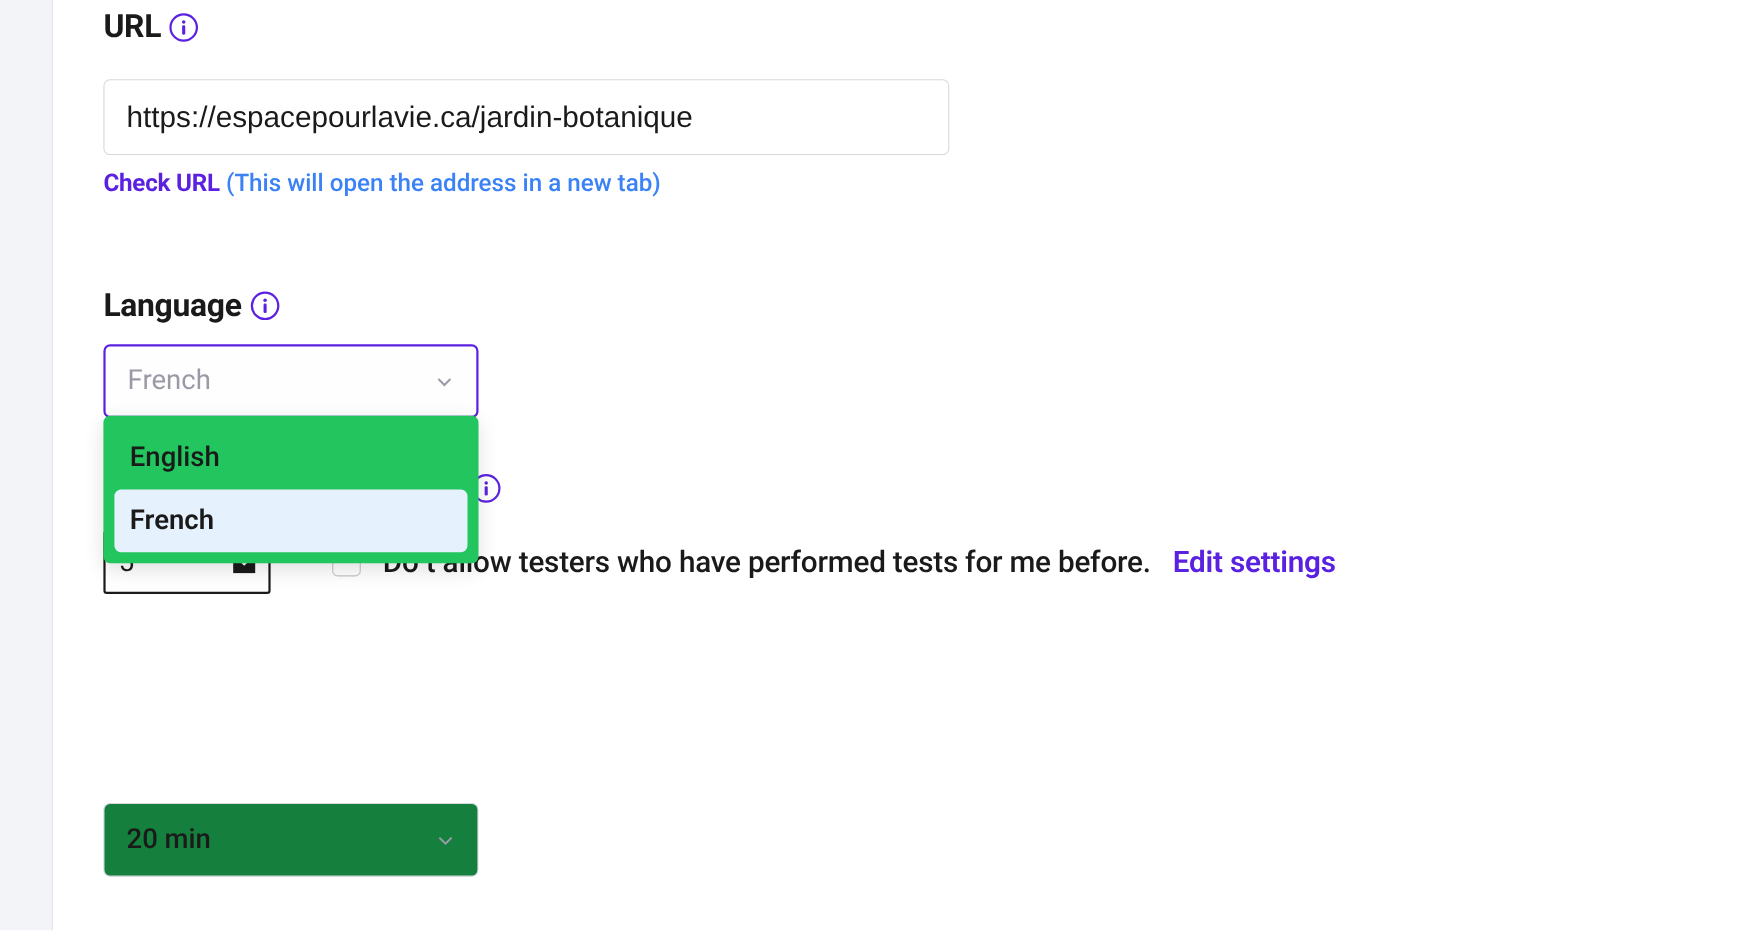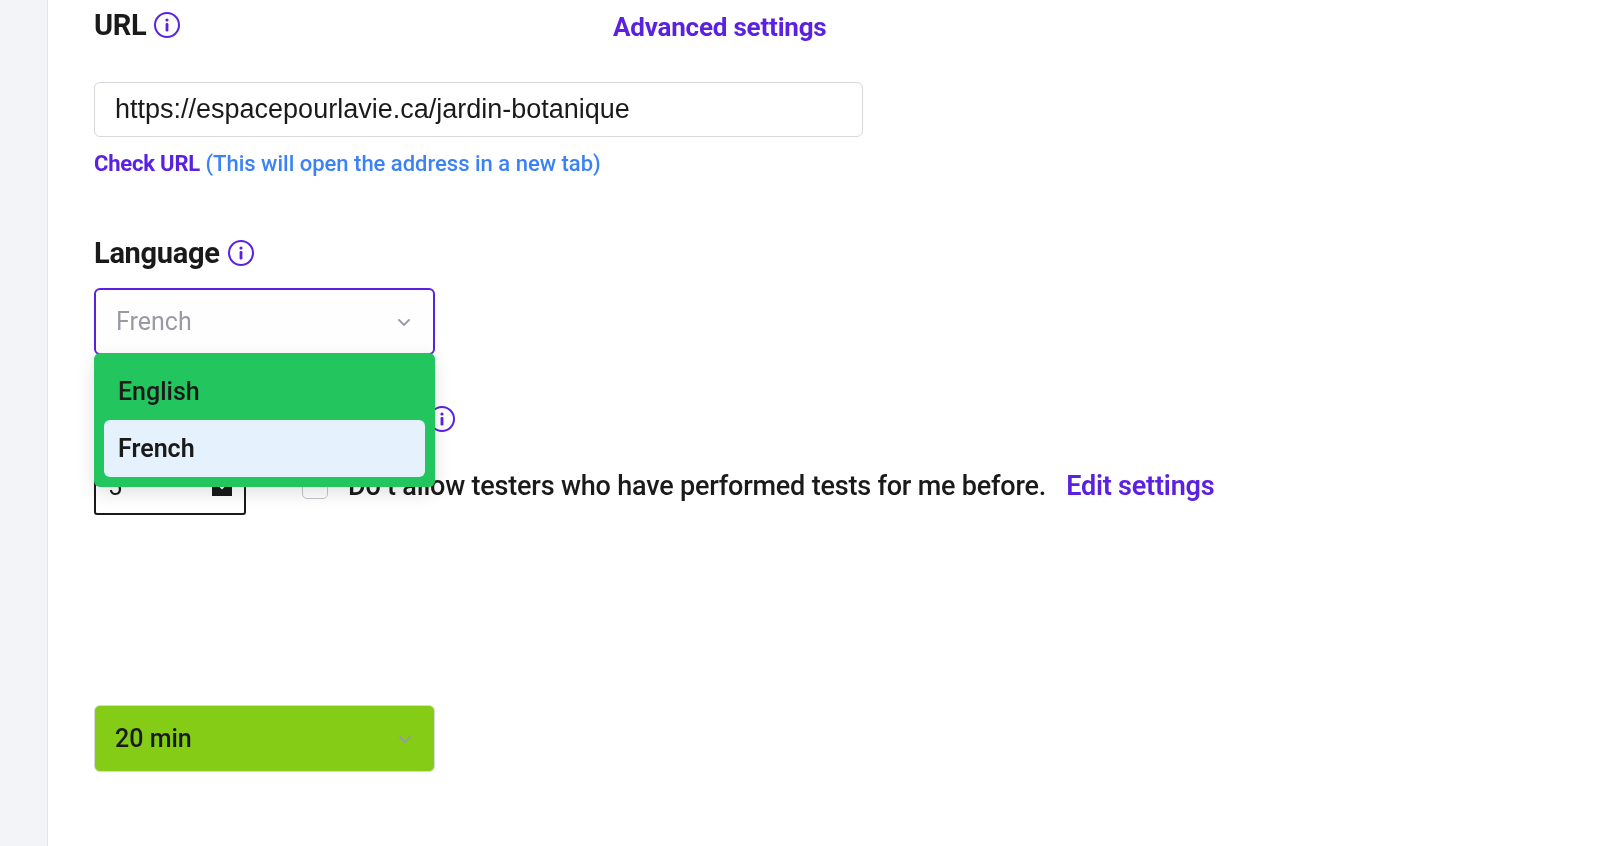--- a/index.html
+++ b/index.html
@@ -63,23 +63,23 @@
       color: #5b21e0;
       font-size: 26px;
       font-weight: 700;
       cursor: pointer;
       letter-spacing: -0.2px;
     }
 
     
     .url-section { margin-top: 8px; }
     .url-input {
-      margin-top: 40px;
+      margin-top: 30px;
       width: 769px;
-      height: 55px;
+      height: 69px;
       border: 1px solid #d8d8de;
       border-radius: 6px;
       padding: 0 20px;
       font-size: 27px;
       color: #1a1a1a;
       font-weight: 500;
       background: #fff;
     }
     .check-url-row {
       margin-top: 14px;
@@ -91,21 +91,21 @@
       font-weight: 700;
       cursor: pointer;
       letter-spacing: -0.2px;
     }
     .check-url-help {
       color: #3b82f6;
       font-weight: 500;
     }
 
     
-    .language-section { margin-top: 60px; position: relative; }
+    .language-section { margin-top: 81px; position: relative; }
     .language-select {
       margin-top: 18px;
       width: 341px;
       height: 67px;
       border: 2px solid #5b21e0;
       border-radius: 6px;
       padding: 0 20px;
       font-size: 25px;
       color: #9a9aa6;
       background: #fefefe;
@@ -217,21 +217,21 @@
     .duration-section { margin-top: 350px; }
     .duration-select {
       margin-top: 18px;
       width: 341px;
       height: 67px;
       border: 1px solid #d8d8de;
       border-radius: 6px;
       padding: 0 20px;
       font-size: 25px;
       color: #1a1a1a;
-      background: #84cc16;
+      background: #15803d;
       display: flex;
       align-items: center;
       justify-content: space-between;
       cursor: pointer;
       font-weight: 500;
     }
   </style>
 </head>
 <body>
 
@@ -242,21 +242,20 @@
   <div class="section url-section">
     <div class="section-label-row">
       <span class="section-label">URL</span>
       <span class="info-icon">
         <svg width="8" height="14" viewBox="0 0 8 14" fill="none">
           <circle cx="4" cy="2" r="1.6" fill="#5b21e0"></circle>
           <rect x="2.6" y="5" width="2.8" height="8.5" rx="1.2" fill="#5b21e0"></rect>
         </svg>
       </span>
     </div>
-    <span class="adv-settings">Advanced settings</span>
 
     <input class="url-input" type="text" value="https://espacepourlavie.ca/jardin-botanique" style="">
 
     <div class="check-url-row">
       <span class="check-url-link">Check URL</span>
       <span class="check-url-help">(This will open the address in a new tab)</span>
     </div>
   </div>
 
   <div class="section language-section">

